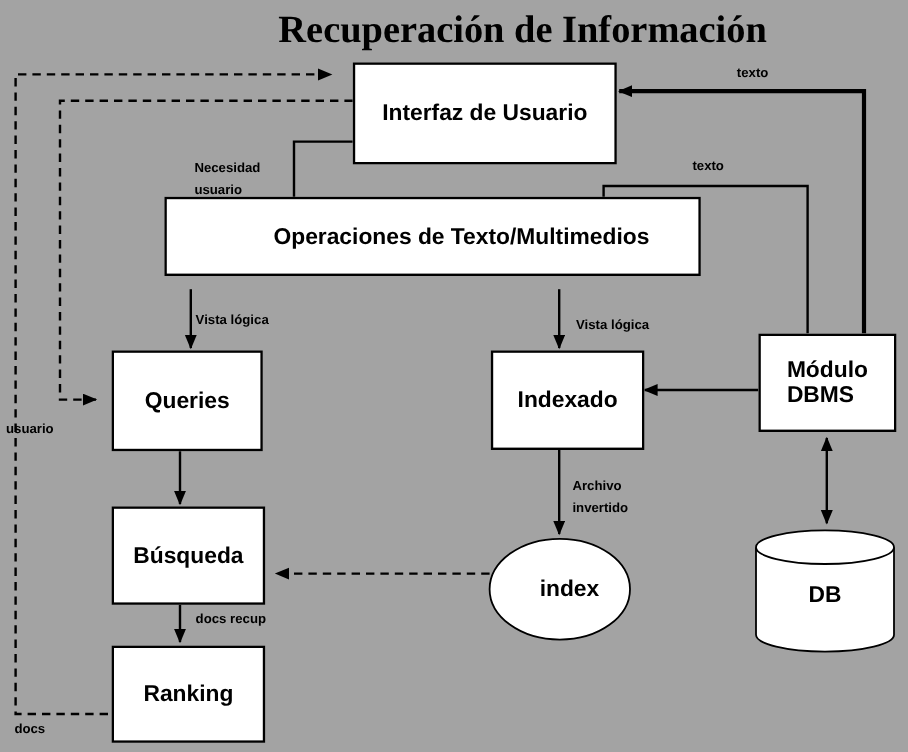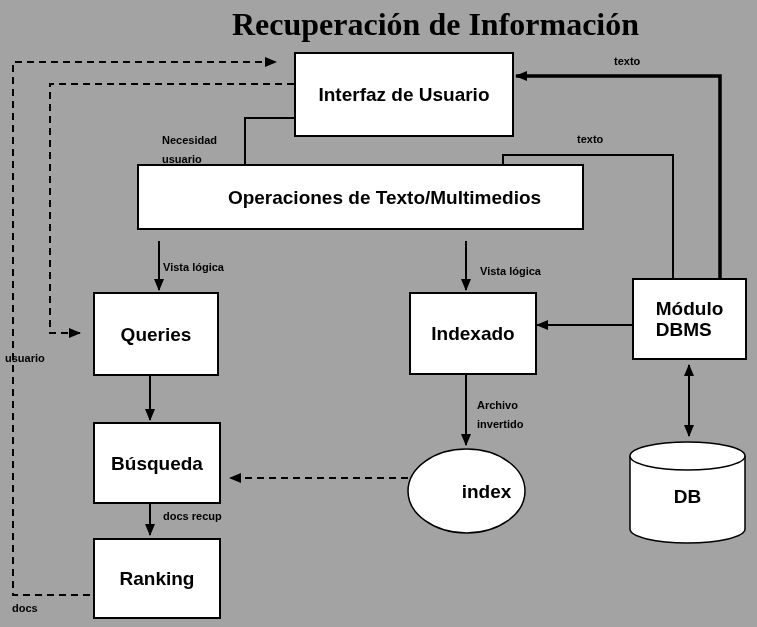--- a/index.html
+++ b/index.html
@@ -84,21 +84,21 @@
   </div>
 
   <div class="box" style="left:93px;top:422px;width:124px;height:78px;">
     <span>Búsqueda</span>
   </div>
 
   <div class="box" style="left:93px;top:538px;width:124px;height:77px;">
     <span>Ranking</span>
   </div>
 
-  <div class="shape-lbl" style="left:428px;top:481px;width:117px;text-align:center;">index</div>
+  <div class="shape-lbl" style="left:416px;top:481px;width:117px;text-align:center;">index</div>
   <div class="shape-lbl" style="left:630px;top:486px;width:115px;text-align:center;">DB</div>
 
   <div class="lbl" style="left:614px;top:52px;">texto</div>
   <div class="lbl" style="left:577px;top:130px;">texto</div>
   <div class="lbl" style="left:138px;top:131px;margin-left:24px;">
     <div>Necesidad</div>
     <div>usuario</div>
   </div>
   <div class="lbl" style="left:163px;top:258px;">Vista lógica</div>
   <div class="lbl" style="left:480px;top:262px;">Vista lógica</div>

